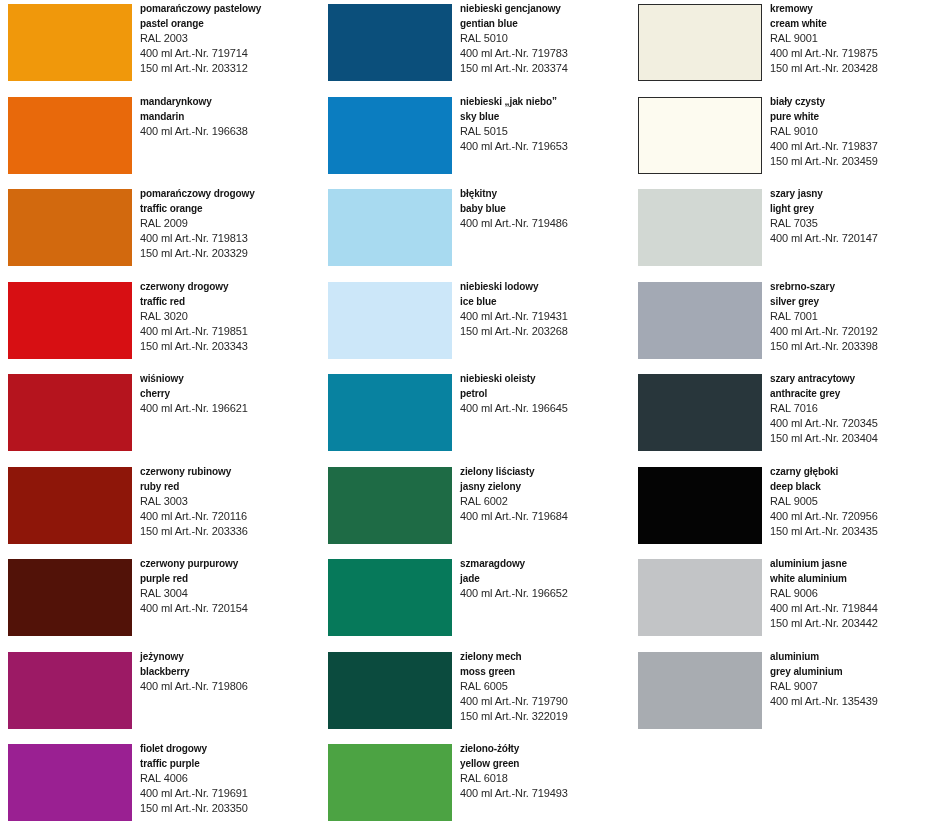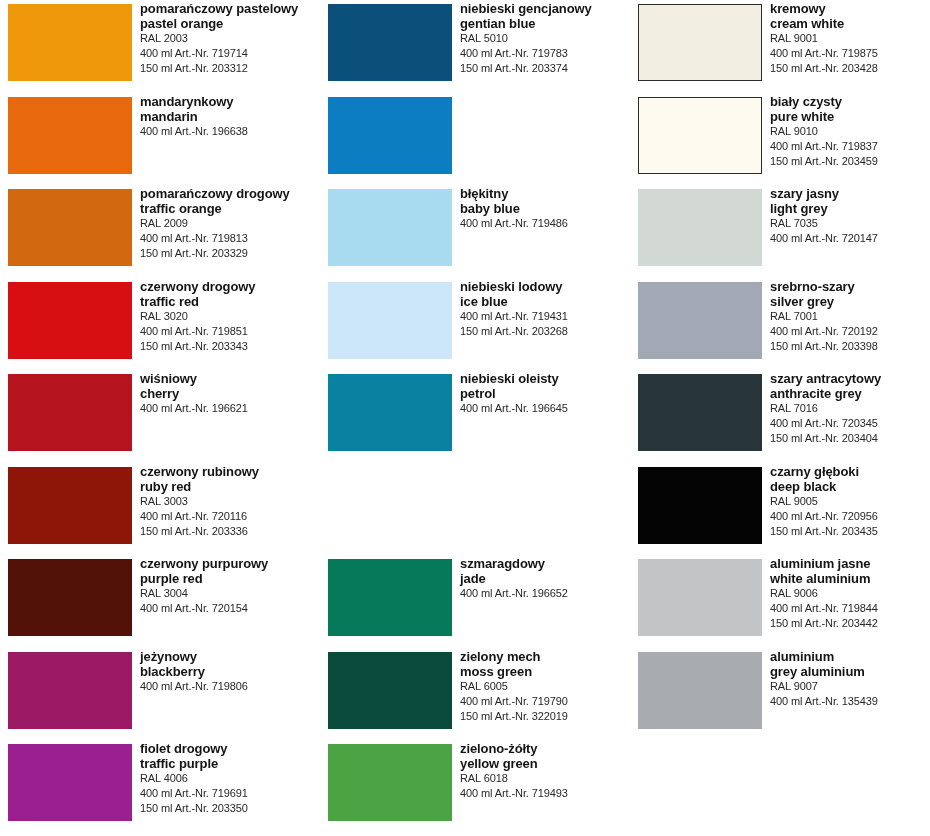--- a/index.html
+++ b/index.html
@@ -48,21 +48,21 @@
   }
   .info {
     position: absolute;
     left: 140px;
     top: 1px;
     width: 170px;
   }
   .name-pl,
   .name-en {
     font-weight: bold;
-    font-size: 13px;
+    font-size: 10px;
     line-height: 15px;
     letter-spacing: -0.1px;
     color: #141414;
     white-space: nowrap;
   }
   .ral,
   .art {
     font-size: 11px;
     line-height: 15px;
     letter-spacing: -0.1px;
@@ -165,20 +165,26 @@
         <div class="info">
           <div class="name-pl">niebieski gencjanowy</div>
           <div class="name-en">gentian blue</div>
           <div class="ral">RAL 5010</div>
           <div class="art">400 ml Art.-Nr. 719783</div>
           <div class="art">150 ml Art.-Nr. 203374</div>
         </div>
       </div>
       <div class="entry" style="top: 92.5px;">
         <div class="swatch" style="background: rgb(11, 125, 192);"></div>
+        <div class="info">
+          <div class="name-pl">niebieski „jak niebo”</div>
+          <div class="name-en">sky blue</div>
+          <div class="ral">RAL 5015</div>
+          <div class="art">400 ml Art.-Nr. 719653</div>
+        </div>
       </div>
       <div class="entry" style="top: 185px; text-decoration: underline;">
         <div class="swatch" style="background: rgb(168, 218, 240);"></div>
         <div class="info">
           <div class="name-pl">błękitny</div>
           <div class="name-en">baby blue</div>
           <div class="art">400 ml Art.-Nr. 719486</div>
         </div>
       </div>
       <div class="entry" style="top: 277.5px;">
@@ -189,20 +195,29 @@
           <div class="art">400 ml Art.-Nr. 719431</div>
           <div class="art">150 ml Art.-Nr. 203268</div>
         </div>
       </div>
       <div class="entry" style="top: 370px;">
         <div class="swatch" style="background: rgb(8, 130, 160);"></div>
         <div class="info">
           <div class="name-pl">niebieski oleisty</div>
           <div class="name-en">petrol</div>
           <div class="art">400 ml Art.-Nr. 196645</div>
+        </div>
+      </div>
+      <div class="entry" style="top: 462.5px;">
+        <div class="swatch" style="background: rgb(30, 107, 69);"></div>
+        <div class="info">
+          <div class="name-pl">zielony liściasty</div>
+          <div class="name-en">jasny zielony</div>
+          <div class="ral">RAL 6002</div>
+          <div class="art">400 ml Art.-Nr. 719684</div>
         </div>
       </div>
       <div class="entry" style="top: 555px;">
         <div class="swatch" style="background: rgb(6, 121, 90);"></div>
         <div class="info">
           <div class="name-pl">szmaragdowy</div>
           <div class="name-en">jade</div>
           <div class="art">400 ml Art.-Nr. 196652</div>
         </div>
       </div>

